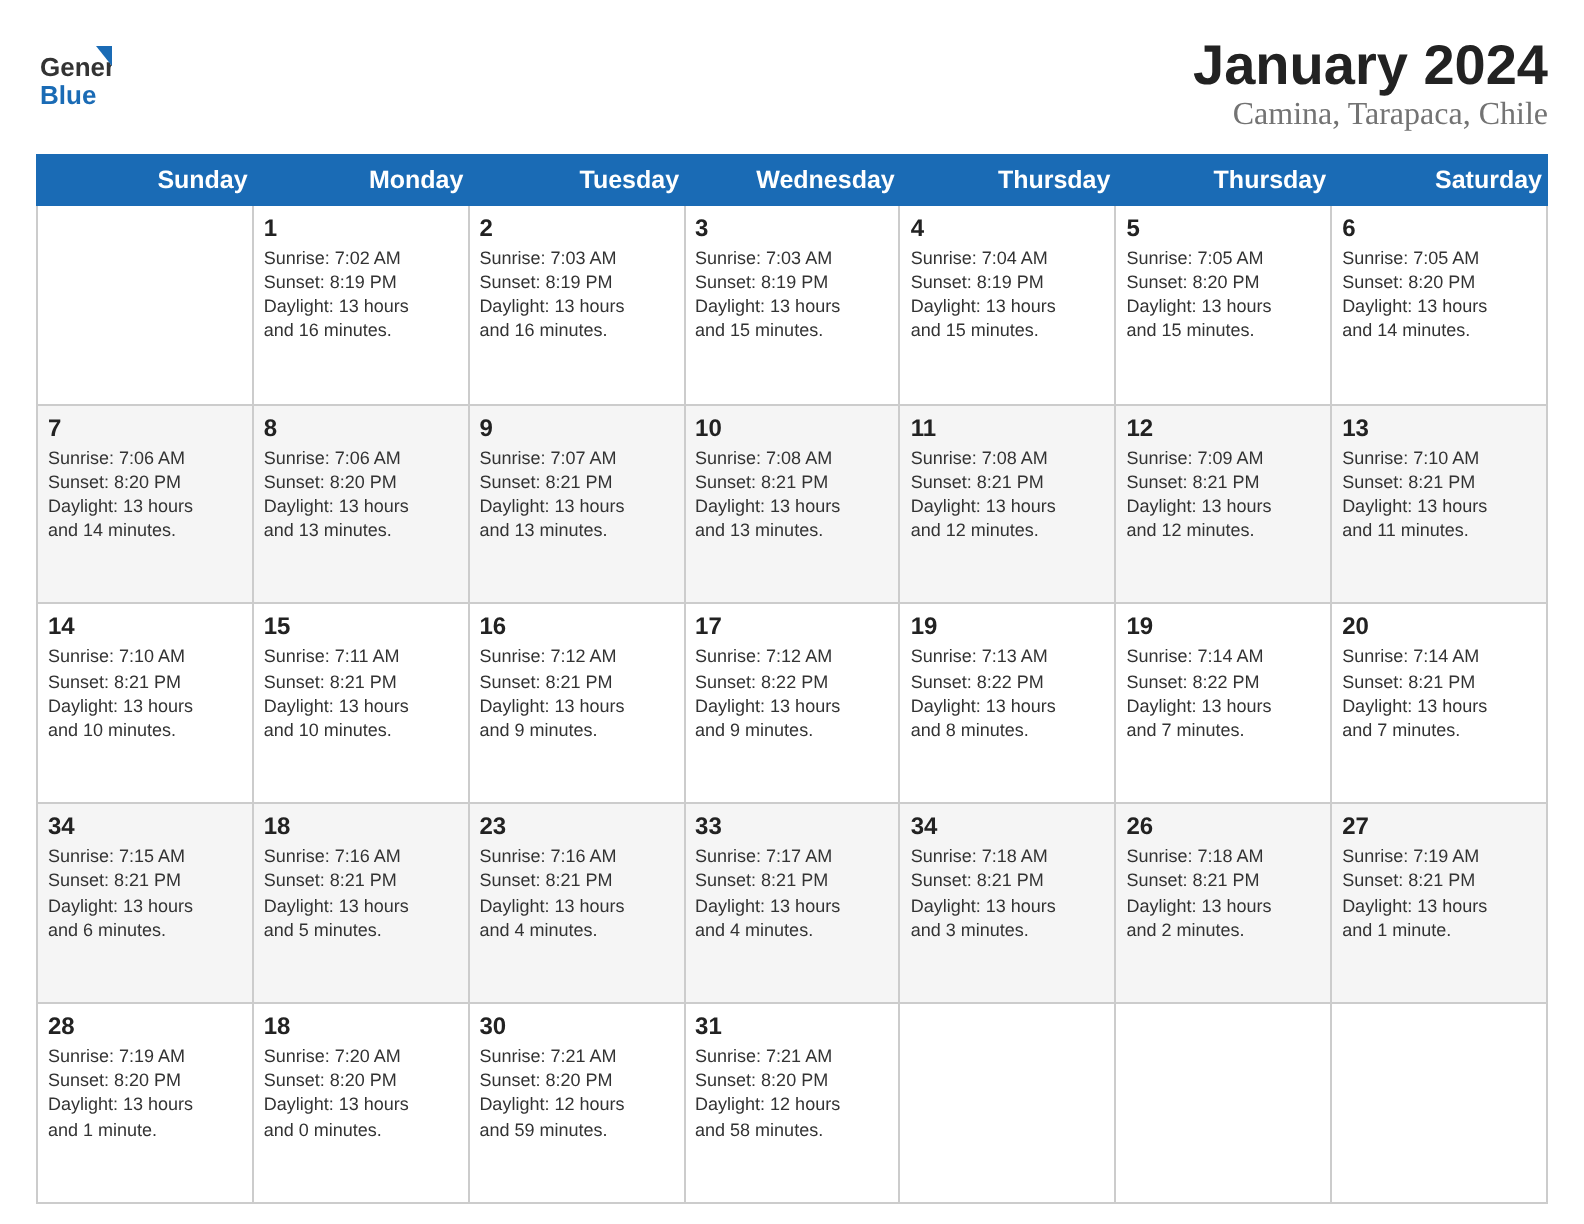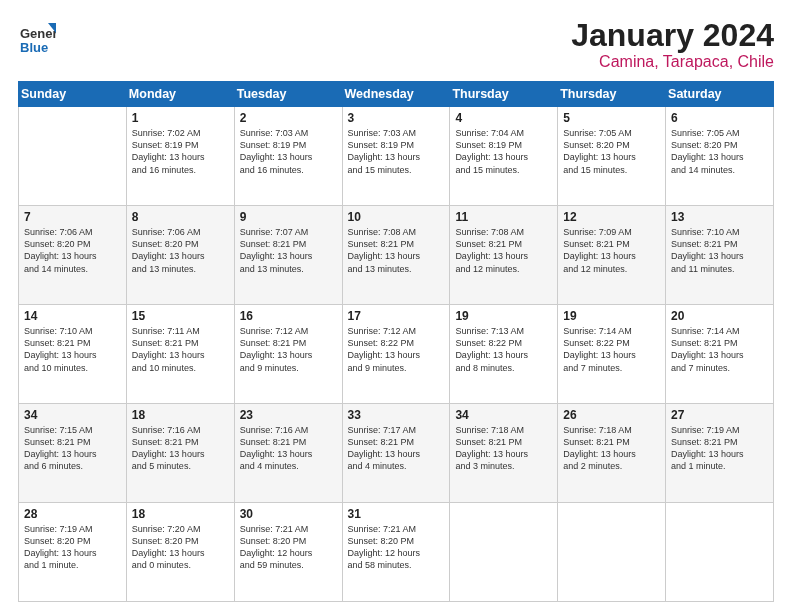--- a/index.html
+++ b/index.html
@@ -30,39 +30,40 @@
     }
     .logo-icon {
       width: 38px;
       height: 38px;
       margin-right: 2px;
     }
     .title-block {
       text-align: right;
     }
     .title-month {
-      font-size: 32px;
+      font-size: 28px;
       font-weight: bold;
       color: #222;
       line-height: 1.1;
     }
     .title-location {
       font-size: 16px;
-      color: #be185d;
+      color: #737373;
+      font-family: Liberation Serif, serif;
     }
     .calendar {
       flex: 1;
       border-collapse: collapse;
       width: 100%;
       table-layout: fixed;
     }
     .calendar th {
       background: #1a6bb5;
       color: #fff;
-      text-align: left;
+      text-align: right;
       font-size: 12.5px;
       padding: 5px 2px;
       border: 1px solid #1a6bb5;
     }
     .calendar td {
       border: 1px solid #ccc;
       vertical-align: top;
       padding: 4px 5px;
       font-size: 9.5px;
       color: #333;

